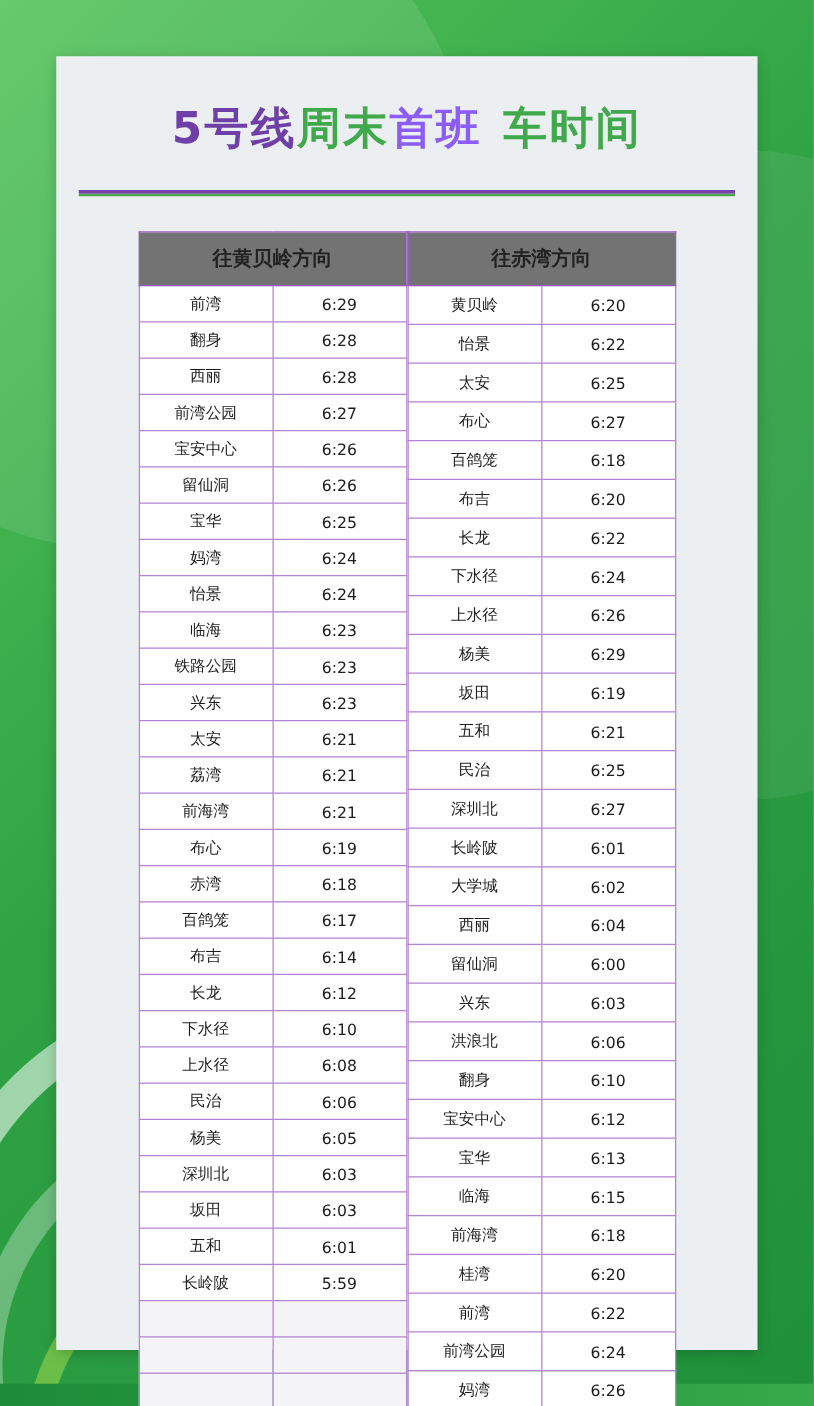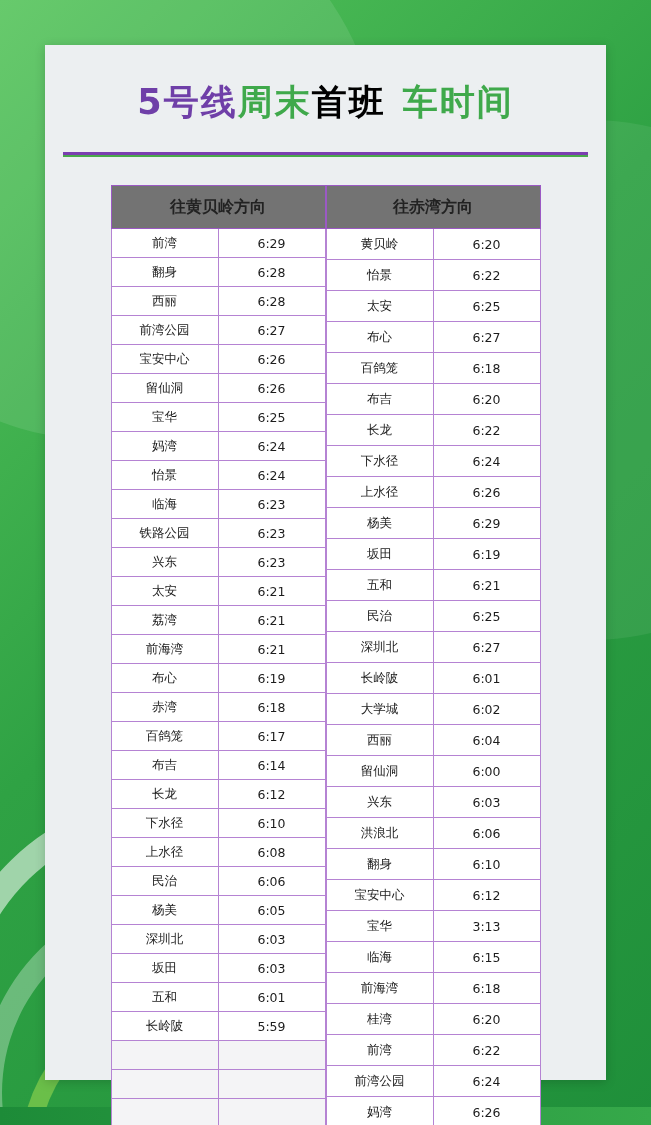--- a/index.html
+++ b/index.html
@@ -174,21 +174,21 @@
   <div class="blob2"></div>
   <div class="wave"></div>
   <div class="wave2"></div>
   <div class="wave3"></div>
   <div class="bottombar"></div>
 </div>
 
 <div class="card">
 
   <div class="title-wrap">
-    <div class="title" id="page-title"><span class="c0" style="color: rgb(111, 63, 168);">5号线</span><span class="c1" style="color: rgb(63, 169, 75);">周末</span><span class="c2" style="color: #000000;">首班</span><span class="c3" style="color: rgb(63, 169, 75); margin-left: 17px;">车时间</span></div>
+    <div class="title" id="page-title"><span class="c0" style="color: rgb(111, 63, 168);">5号线</span><span class="c1" style="color: rgb(63, 169, 75);">周末</span><span class="c2" style="color: #8b5cf6;">首班</span><span class="c3" style="color: rgb(63, 169, 75); margin-left: 17px;">车时间</span></div>
   </div>
 
   <div class="rule-wrap">
     <div class="rule-purple"></div>
     <div class="rule-green"></div>
   </div>
 
   <div class="tables">
     <table>
       <thead>
@@ -414,21 +414,21 @@
           <tr>
             <td class="station">翻身</td>
             <td class="time">6:10</td>
           </tr>
           <tr>
             <td class="station">宝安中心</td>
             <td class="time">6:12</td>
           </tr>
           <tr>
             <td class="station">宝华</td>
-            <td class="time">3:13</td>
+            <td class="time">6:13</td>
           </tr>
           <tr>
             <td class="station">临海</td>
             <td class="time">6:15</td>
           </tr>
           <tr>
             <td class="station">前海湾</td>
             <td class="time">6:18</td>
           </tr>
           <tr>

